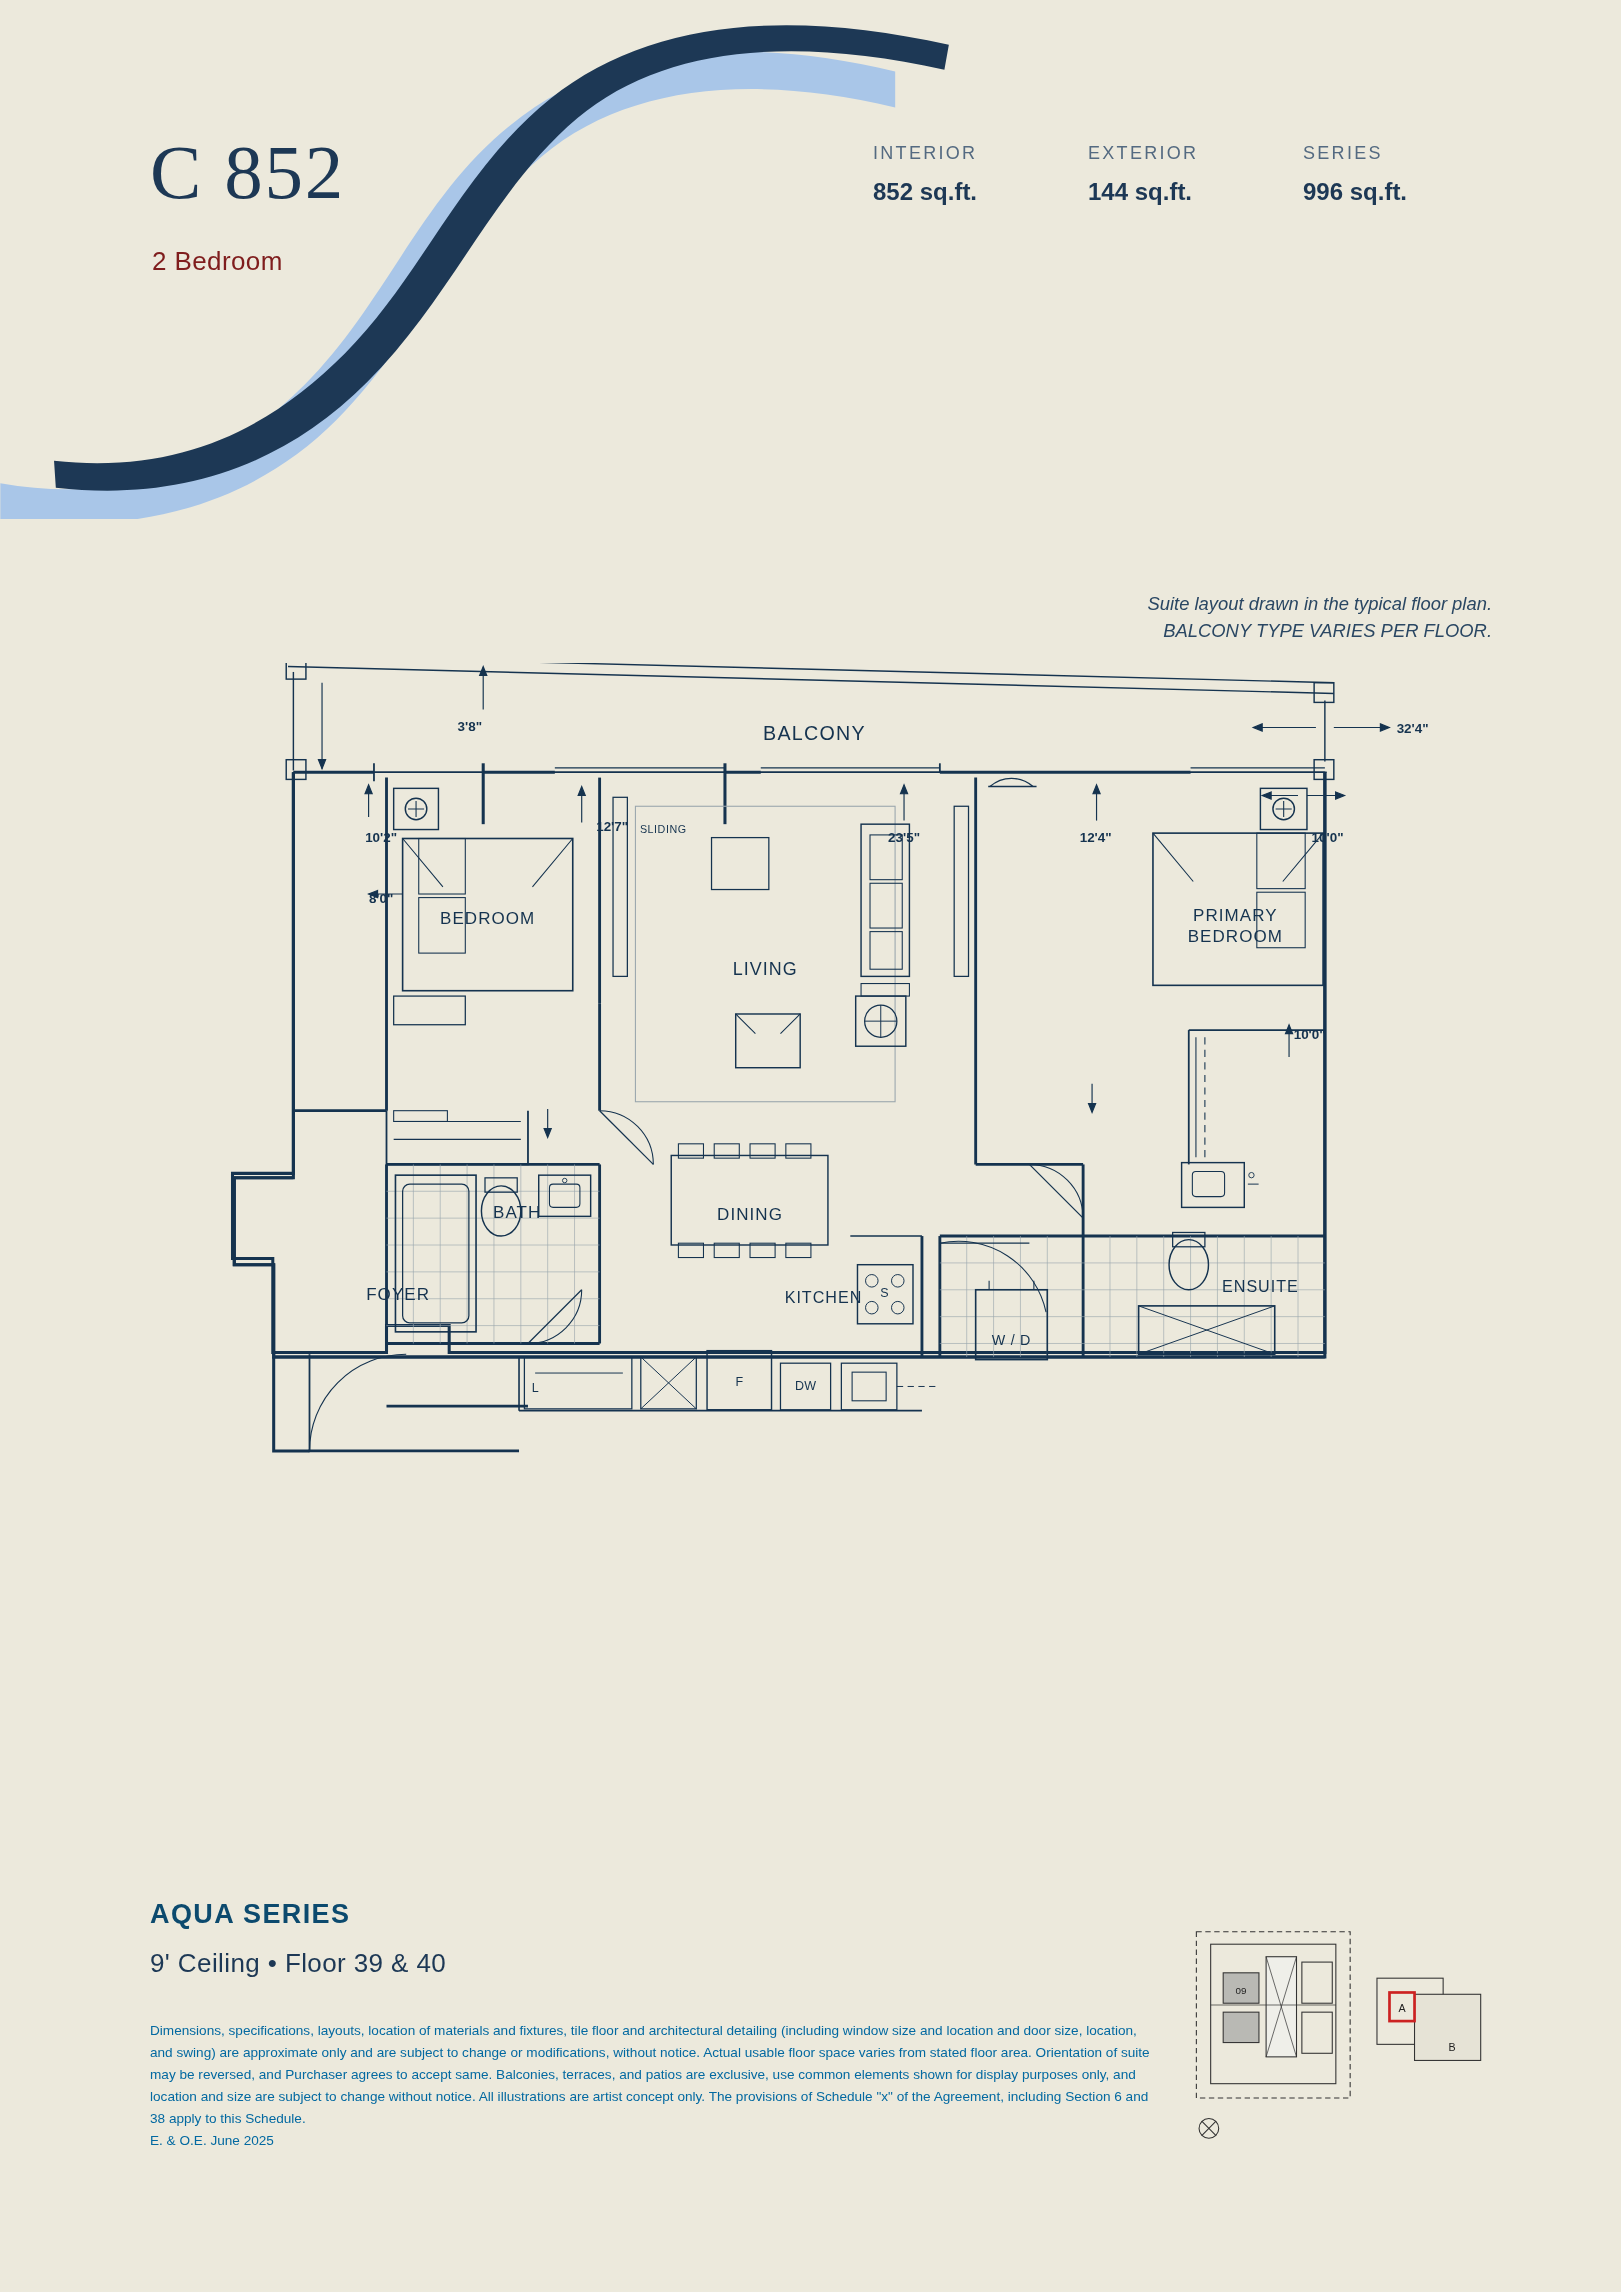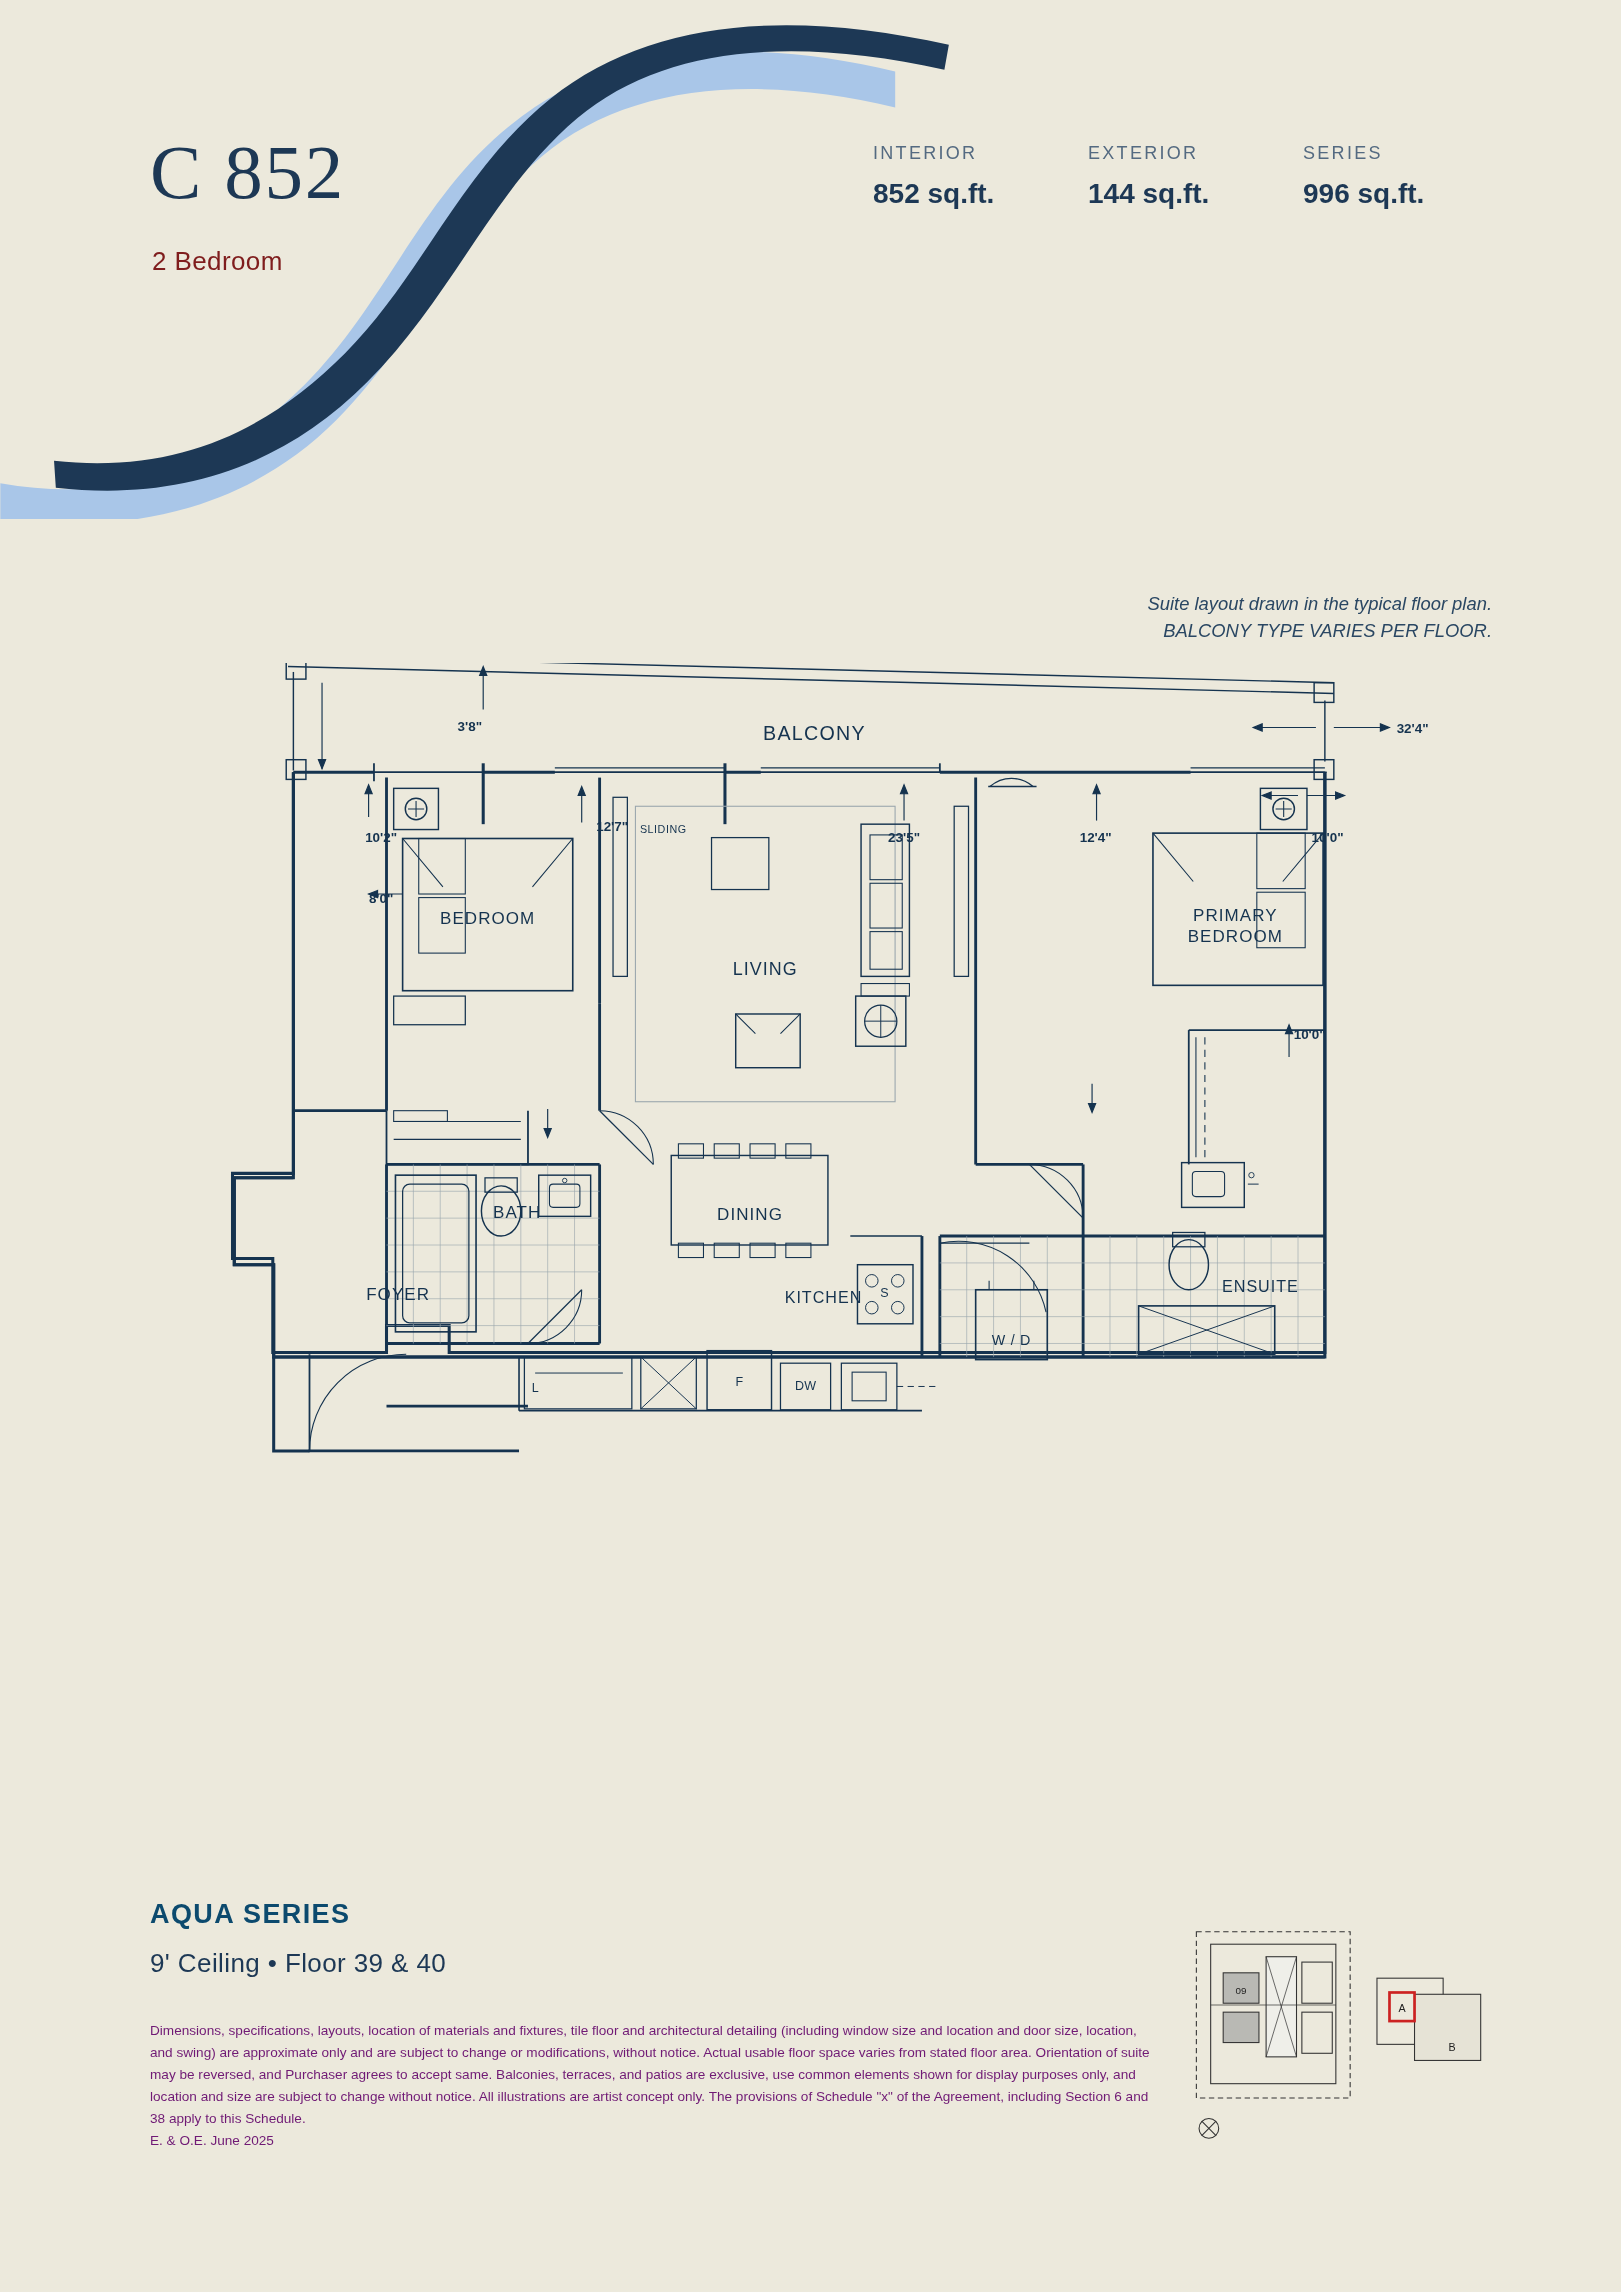--- a/index.html
+++ b/index.html
@@ -24,39 +24,39 @@
     color:#1d3855; line-height:1;
   }
   .plan-sub {
     position:absolute; left:152px; top:246px;
     font-size:26px; color:#7f1d1d; letter-spacing:0.4px;
   }
 
   .areas { position:absolute; left:873px; top:143px; width:645px; display:flex; }
   .area-col { flex:1; }
   .area-col .lbl { font-size:18px; letter-spacing:2.3px; color:#546a81; }
-  .area-col .val { font-size:28px; font-weight:bold; margin-top:14.3px; color:#1d3855; }
+  .area-col .val { font-size:24px; font-weight:bold; margin-top:14.3px; color:#1d3855; }
 
   .note {
     position:absolute; right:130px; top:591px;
     text-align:right; font-size:18.4px; line-height:1.45; color:#2a4763;font-style:italic;
   }
 
   
   .series {
     position:absolute; left:150px; top:1899px;
     font-size:27px; font-weight:bold; letter-spacing:1.4px; color:#0c4a6e;
   }
   .ceiling {
     position:absolute; left:150px; top:1948px;
     font-size:26px; color:#1d3855; letter-spacing:0.4px;
   }
   .disclaimer {
     position:absolute; left:150px; top:2020px; width:1003px;
-    font-size:13.6px; line-height:1.62; color:#701a75;
+    font-size:13.6px; line-height:1.62; color:#0369a1;
   }
 
   
   .keyplan { position:absolute; left:1191px; top:1926px; width:304px; height:251px; }
 
   
   .floor { position:absolute; left:134px; top:663px; width:1361px; height:1164px; }
   .floor svg { display:block; }
 
   .rmlabel { font-family:"Liberation Sans", sans-serif; fill:#15334f; }

